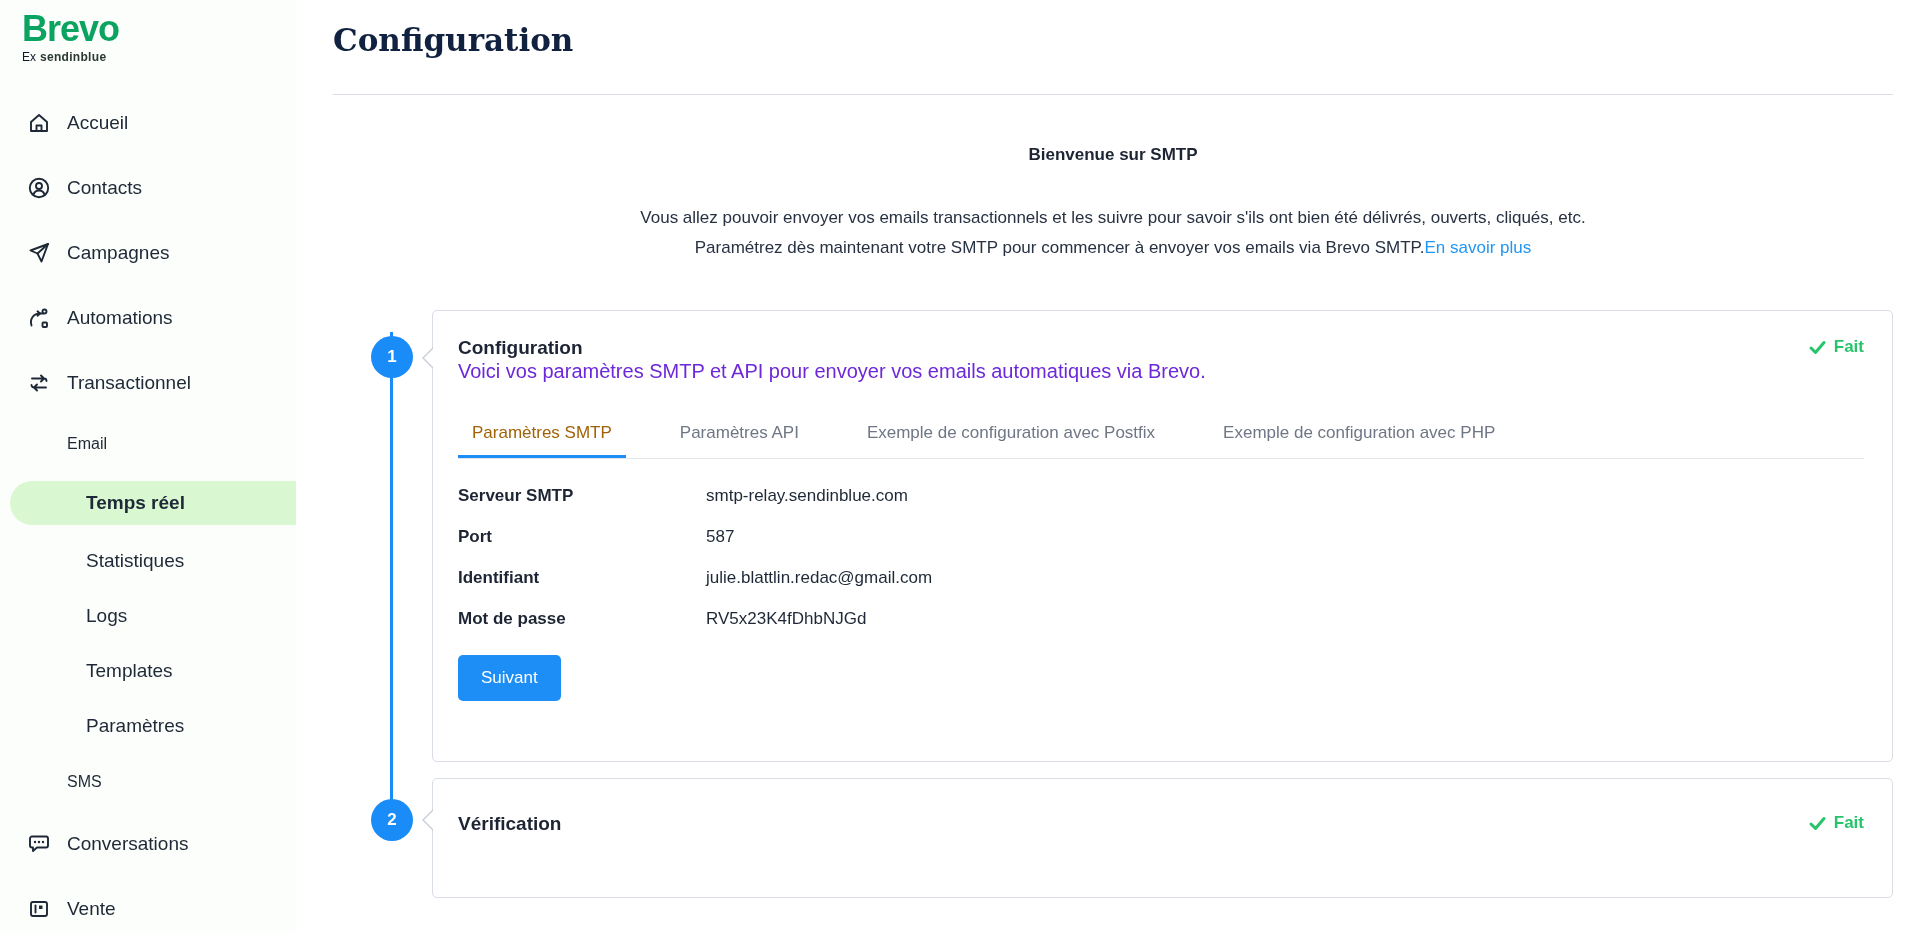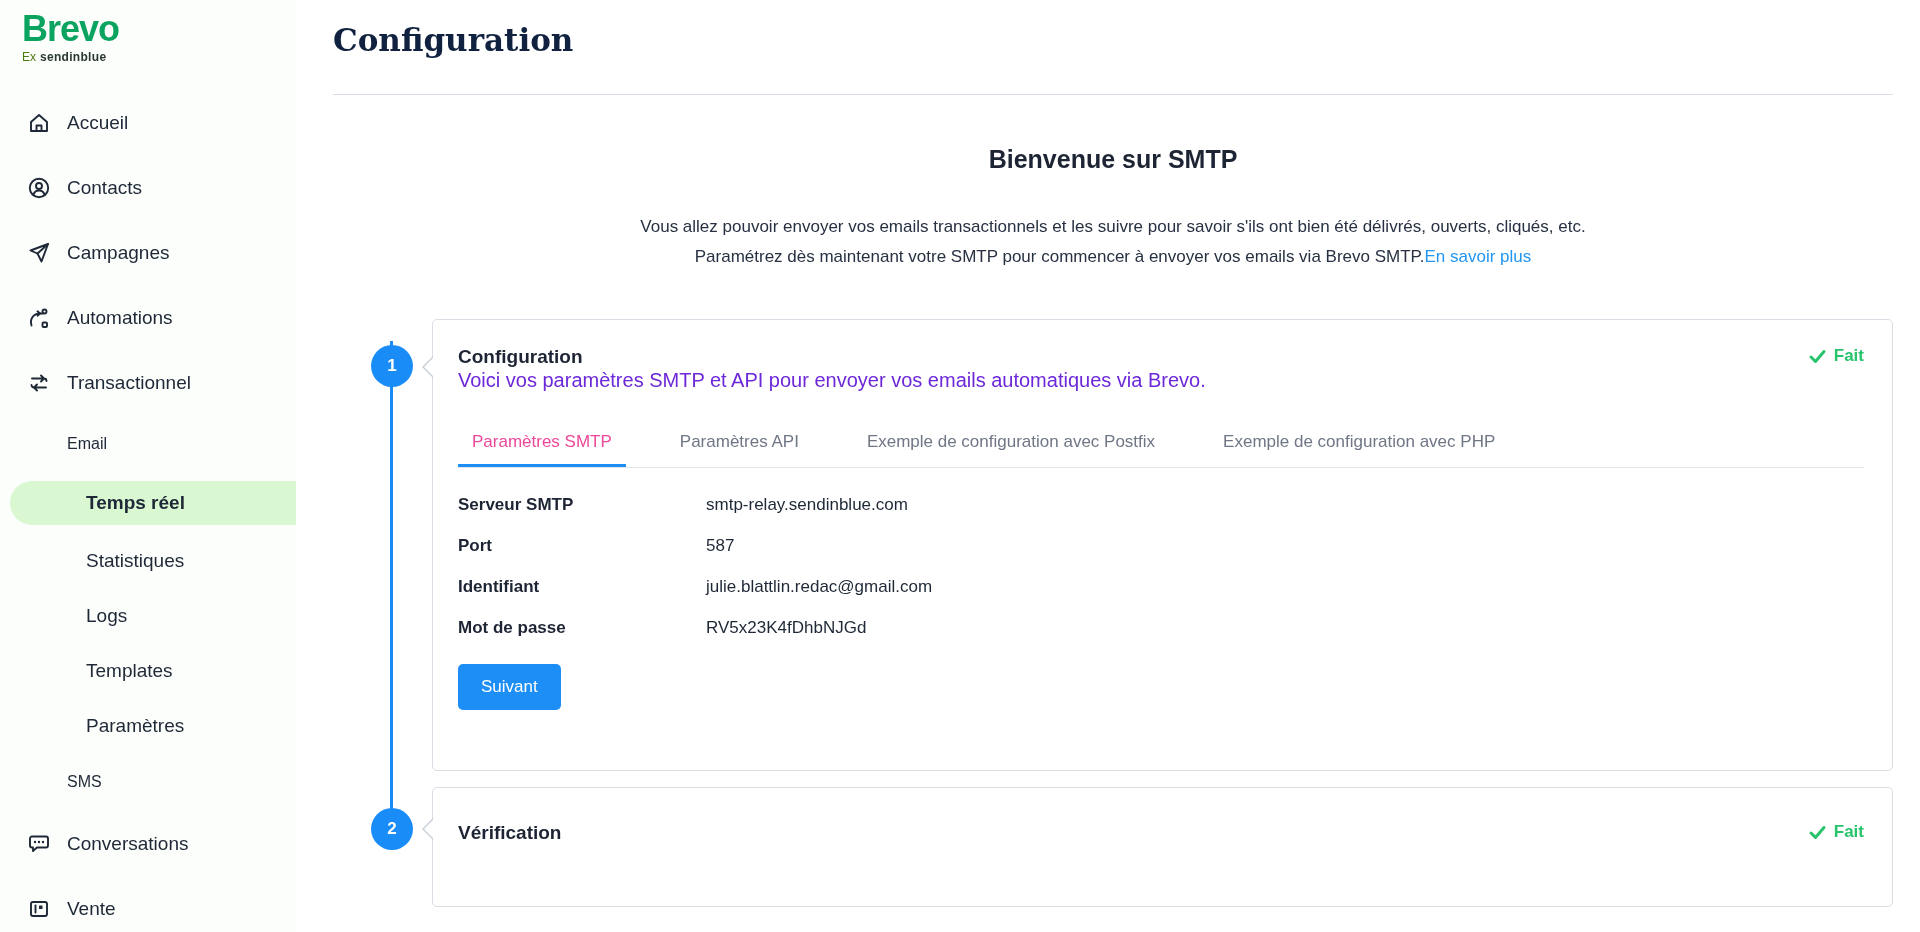--- a/index.html
+++ b/index.html
@@ -5,21 +5,21 @@
   * { margin:0; padding:0; box-sizing:border-box; }
   html,body { width:1920px; height:932px; overflow:hidden; background:#fff;
               font-family:"Liberation Sans", sans-serif; color:#1e2836; }
 
   
   .sidebar { position:absolute; left:0; top:0; width:352px; height:932px;
              background:#fcfefc; border-right:1px solid #e2efe6; }
   .logo-wrap { padding:10px 0 0 22px; }
   .logo { font-size:36px; font-weight:700; color:#0aa35f; letter-spacing:-1px; line-height:38px; }
   .tagline { font-size:12px; color:#2a3a31; margin-top:2px; }
-  .tagline .ex { font-weight:400; margin-right:4px; color:#4d7c0f; }
+  .tagline .ex { font-weight:400; margin-right:4px; color:#0f172a; }
   .tagline .sb { font-weight:700; letter-spacing:.3px; }
 
   .nav { margin-top:26px; }
   .nav-item { height:65px; display:flex; align-items:center; padding-left:27px; cursor:pointer;
               font-size:19px; color:#1e2836; }
   .nav-icon { width:24px; height:24px; margin-right:16px; display:inline-flex; }
   .nav-icon svg { width:24px; height:24px; stroke:#1e2836; fill:none; stroke-width:1.9;
                   stroke-linecap:round; stroke-linejoin:round; }
   .nav-sub1 { height:58px; display:flex; align-items:center; padding-left:67px;
               font-size:16px; cursor:pointer; }
@@ -59,21 +59,21 @@
   .chev { margin-left:8px; cursor:pointer; display:flex; }
   .chev svg { width:20px; height:20px; stroke:#14202e; fill:none; stroke-width:2.4;
               stroke-linecap:round; stroke-linejoin:round; }
 
   .content { padding:0 27px 0 37px; }
   h1.page-title { font-family:"DejaVu Serif", serif; font-size:31px; font-weight:700;
                   color:#10223f; margin-top:22px; }
   .divider { height:1px; background:#d8dde6; margin-top:36px; }
 
   .welcome { text-align:center; }
-  .welcome-title { font-size:25px; font-weight:700; color:#1d2433; margin-top:50px; }
+  .welcome-title { font-size:17px; font-weight:700; color:#1d2433; margin-top:50px; }
   .welcome-text { font-size:17px; color:#273142; line-height:30px; margin-top:38px; }
   .learn-link { color:#2196f3; cursor:pointer; text-decoration:none; }
 
   
   .steps-area { position:relative; margin-top:47px; }
   .step-line { position:absolute; left:57px; top:22px; width:3px; height:488px; background:#1a8cf8; }
   .step-circle { position:absolute; left:38px; width:42px; height:42px; border-radius:50%;
                  background:#1a8cf8; color:#fff; font-size:17px; font-weight:700;
                  display:flex; align-items:center; justify-content:center; z-index:2; }
   .circle-1 { top:26px; }
@@ -95,21 +95,21 @@
   .card-head { display:flex; justify-content:space-between; align-items:flex-start; }
   .card-title { font-size:19px; font-weight:700; color:#1d2433; }
   .status { display:flex; align-items:center; color:#27c46c; font-size:17px; font-weight:700; }
   .status svg { width:19px; height:19px; margin-right:7px; stroke:#27c46c; fill:none;
                 stroke-width:3; stroke-linecap:round; stroke-linejoin:round; }
   .card-sub { font-size:20px; color:#6d28d9; margin-top:1px; }
 
   .tabs { display:flex; margin-top:28px; border-bottom:1px solid #e1e4e8; }
   .tab { font-size:17px; color:#6f7685; padding:12px 14px 15px 14px; margin-right:40px;
          cursor:pointer; white-space:nowrap; }
-  .tab.active { color:#ec4899; border-bottom:3px solid #1d8ef5; padding-bottom:0; }
+  .tab.active { color:#a16207; border-bottom:3px solid #1d8ef5; padding-bottom:0; }
 
   .fields { margin-top:16px; }
   .field-row { display:flex; height:41px; align-items:center; font-size:17px; }
   .field-label { width:248px; font-weight:700; color:#1d2433; }
   .field-value { color:#1e2836; }
 
   .btn-primary { margin-top:16px; background:#1d8ef5; color:#fff; border:none;
                  border-radius:5px; font-size:17px; font-family:inherit;
                  padding:13px 23px; cursor:pointer; }
 </style>

